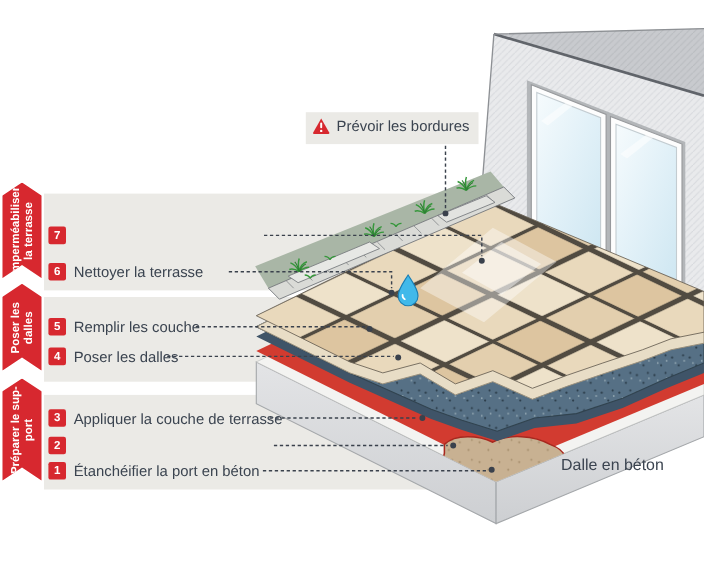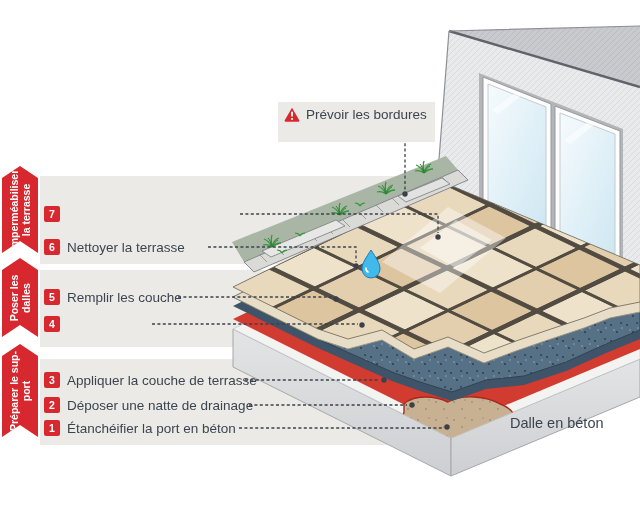--- a/index.html
+++ b/index.html
@@ -8,21 +8,21 @@
   .panel{position:absolute;left:40px;width:397px;background:#ebeae6;}
   .ribbon{position:absolute;left:2px;width:36px;background:#d7282f;}
   .rtxt{position:absolute;left:50%;top:50%;transform:translate(-50%,-50%) rotate(-90deg);
         text-align:center;color:#fff;font-size:10.5px;font-weight:bold;line-height:12px;white-space:nowrap;}
   .rtxt span{display:block;}
   .step{position:absolute;left:44px;display:flex;align-items:center;height:16px;}
   .badge{width:16px;height:16px;background:#d7282f;color:#fff;font-size:10.5px;font-weight:bold;
          display:flex;align-items:center;justify-content:center;border-radius:2px;flex:0 0 16px;}
   .lbl{margin-left:7px;font-size:13.5px;color:#3b4450;white-space:nowrap;}
   .warnbox{position:absolute;left:278px;top:102px;height:24px;background:#ebeae6;
-           display:flex;align-items:center;padding:0 8px 16px 6px;}
+           display:flex;align-items:center;padding:0 8px 5px 6px;}
   .warnbox .lbl{margin-left:6px;}
   .slablabel{position:absolute;left:510px;top:415px;font-size:14.5px;color:#3b4450;}
   svg.scene{position:absolute;left:0;top:0;}
 </style>
 </head>
 <body>
 
 <div class="stage">
 
   <div class="panel" style="top:176px;height:88px;"></div>
@@ -206,28 +206,28 @@
   <div class="step" style="top:239px;">
     <span class="badge">6</span>
     <span class="lbl">Nettoyer la terrasse</span>
   </div>
   <div class="step" style="top:289px;">
     <span class="badge">5</span>
     <span class="lbl">Remplir les couche</span>
   </div>
   <div class="step" style="top:316px;">
     <span class="badge">4</span>
+    <span class="lbl">Poser les dalles</span>
   </div>
   <div class="step" style="top:372px;">
     <span class="badge">3</span>
     <span class="lbl">Appliquer la couche de terrasse</span>
   </div>
   <div class="step" style="top:397px;">
     <span class="badge">2</span>
-    <span class="lbl">Déposer une natte de drainage</span>
   </div>
   <div class="step" style="top:420px;">
     <span class="badge">1</span>
     <span class="lbl">Étanchéifier la port en béton</span>
   </div>
 
   <div class="slablabel">Dalle en béton</div>
 
 </div>
 

